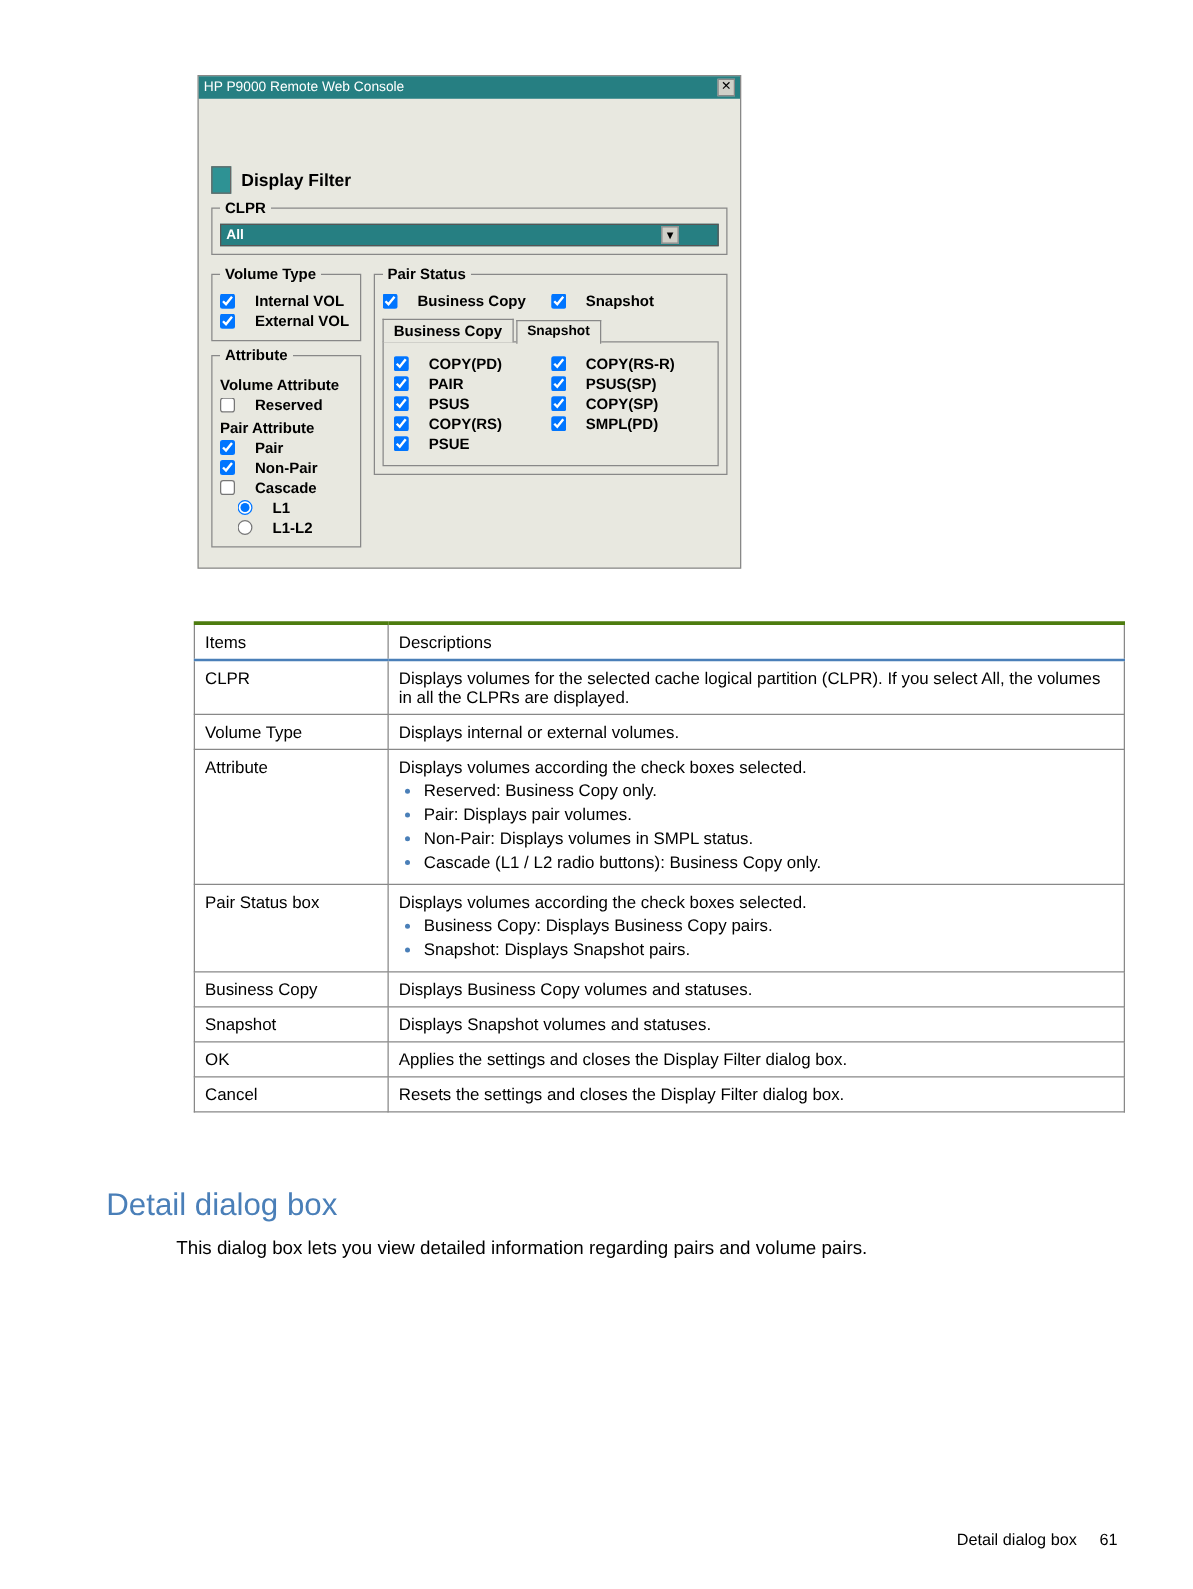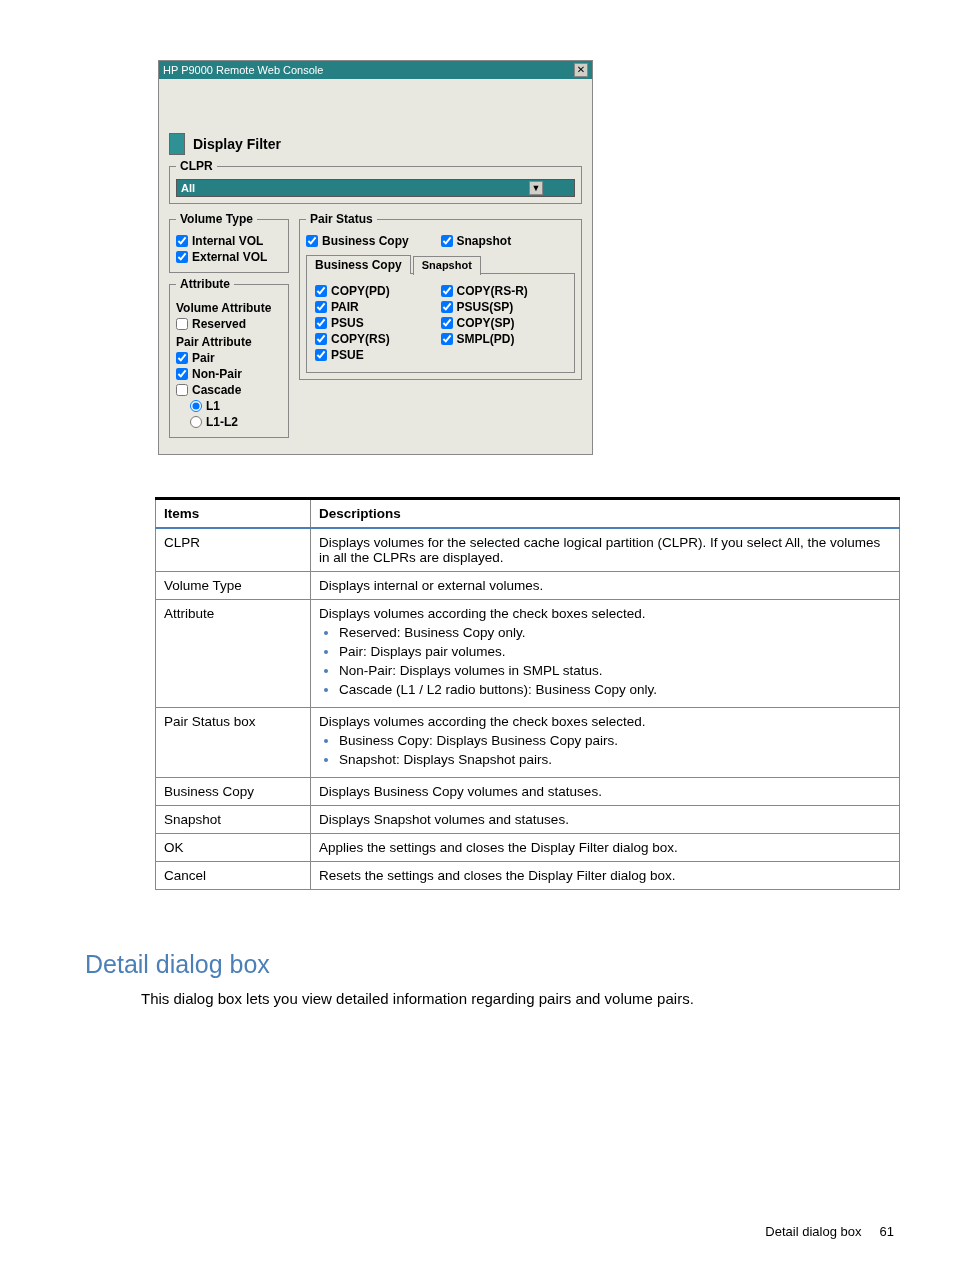--- a/index.html
+++ b/index.html
@@ -102,21 +102,21 @@
   }
   .cols {
     display: flex;
     gap: 10px;
   }
   .left-col { width: 120px; }
   .right-col { flex: 1; }
   .chk-line, .rad-line {
     display: flex;
     align-items: center;
-    gap: 4px;
+    gap: 16px;
     margin: 2px 0;
     font-size: 12px;
     font-weight: bold;
   }
   input[type=checkbox], input[type=radio] {
     width: 12px;
     height: 12px;
     margin: 0;
   }
   .sub-label {
@@ -177,23 +177,23 @@
     width: 100%;
     font-size: 13.5px;
   }
   .info-table th, .info-table td {
     border: 1px solid #888;
     padding: 6px 8px;
     text-align: left;
     vertical-align: top;
   }
   .info-table thead th {
-    border-top: 3px solid #000000;
+    border-top: 3px solid #4d7c0f;
     border-bottom: 2px solid #4a7fb8;
-    font-weight: bold;
+    font-weight: normal;
   }
   .info-table td ul {
     margin: 4px 0 0 0;
     padding-left: 20px;
   }
   .info-table td ul li {
     margin: 4px 0;
   }
   .info-table td ul li::marker {
     color: #4a7fb8;

